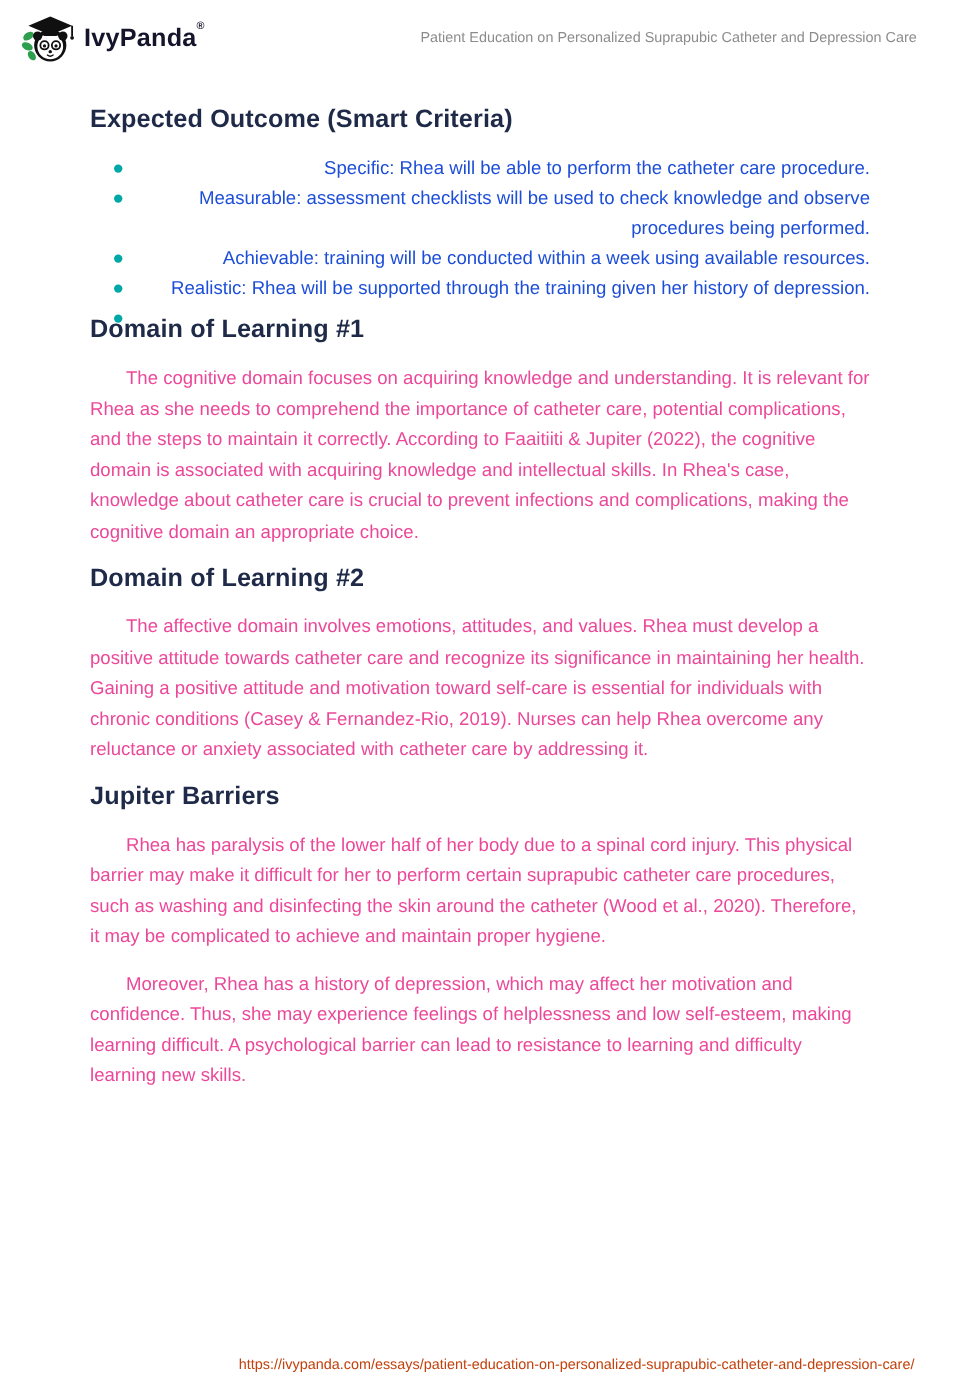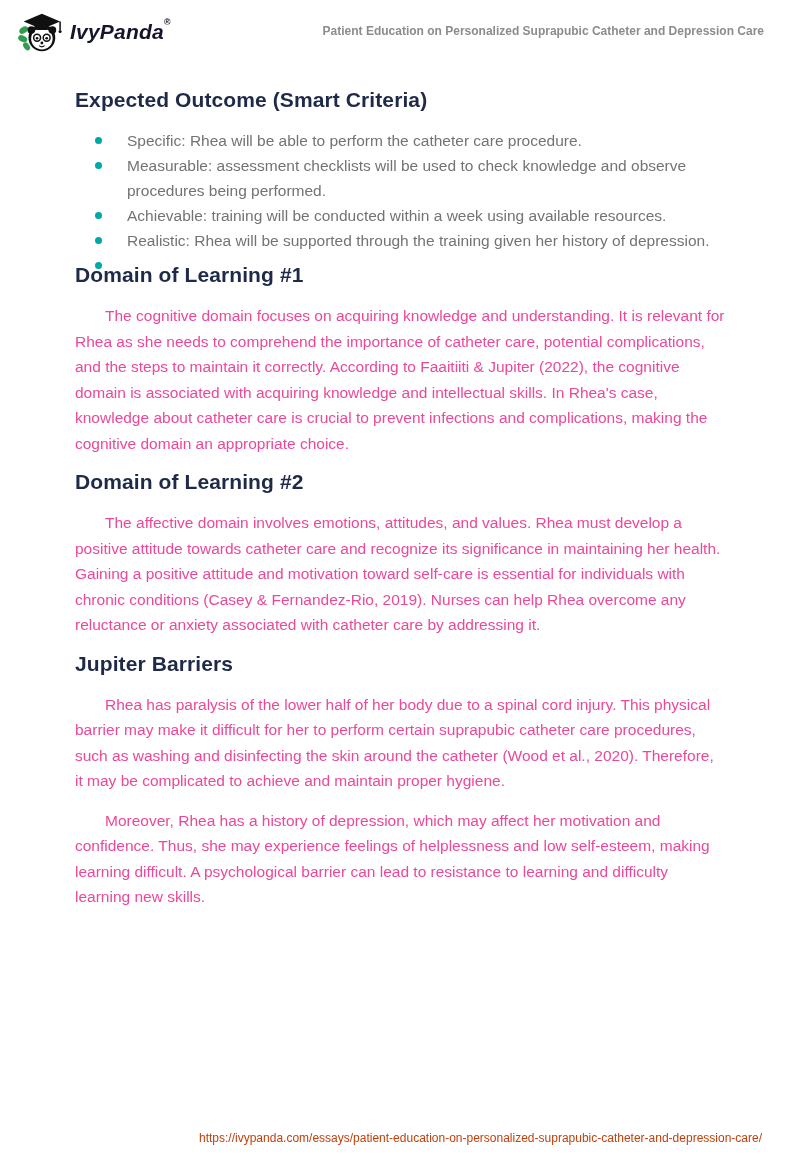--- a/index.html
+++ b/index.html
@@ -29,36 +29,34 @@
     gap: 8px;
     text-decoration: none;
     cursor: pointer;
   }
   .brand-logo-svg { width: 46px; height: 46px; display: block; }
   .brand-name {
     font-size: 21px;
     font-weight: bold;
     color: #14142b;
     letter-spacing: 0.2px;
-    font-style: italic;
   }
   .registered {
     font-size: 9px;
     color: #14142b;
     vertical-align: super;
     font-weight: bold;
     position: relative;
     top: -6px;
   }
   .doc-title {
     font-size: 12px;
     color: #8c8c8c;
     max-width: 480px;
     line-height: 1.3;
-    font-weight: bold;
   }
 
   
   .content {
     padding: 14px 75px 0 75px;
     color: #3a3a3a;
   }
   h2.section-heading {
     font-size: 21px;
     font-weight: bold;
@@ -70,21 +68,22 @@
 
   ul.smart-list {
     list-style: none;
     margin: 0 0 6px 0;
   }
   ul.smart-list li {
     position: relative;
     padding-left: 52px;
     font-size: 15.5px;
     line-height: 25px;
-    color: #737373;
+    color: #1d4ed8;
+    text-align: right;
   }
   ul.smart-list li .bullet {
     position: absolute;
     left: 20px;
     top: 9px;
     width: 7px;
     height: 7px;
     border-radius: 50%;
     background: #00a7a7;
   }

